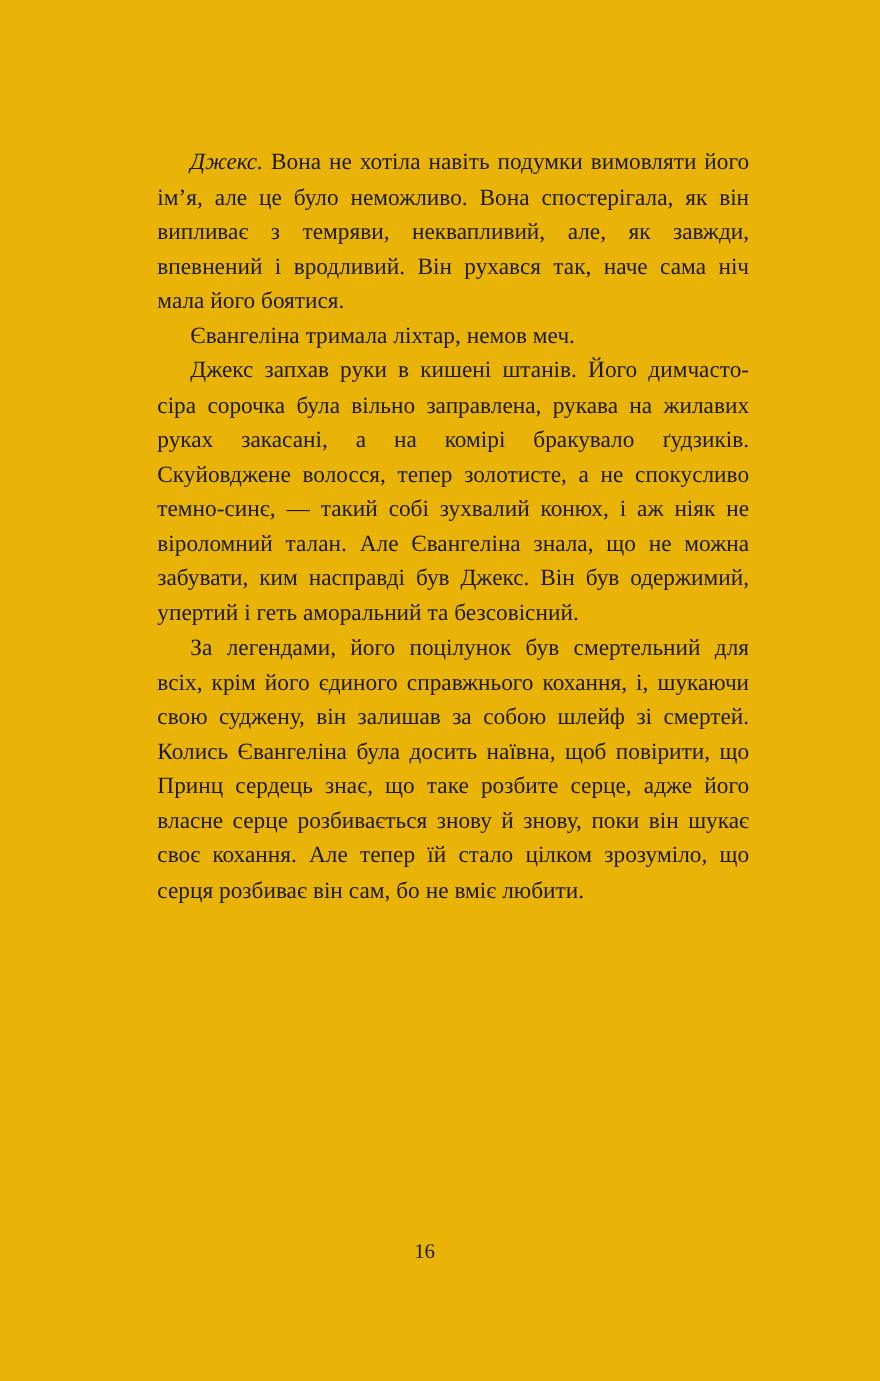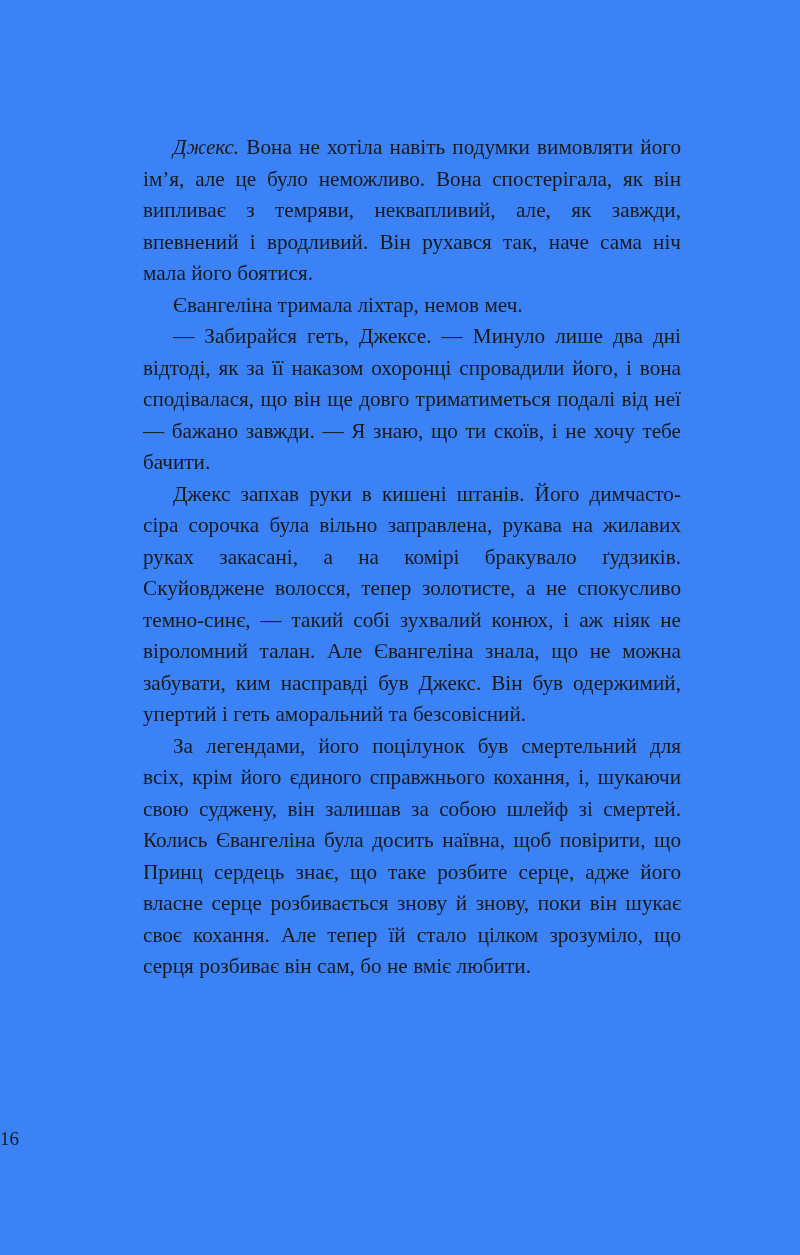--- a/index.html
+++ b/index.html
@@ -13,21 +13,21 @@
     background: #ffffff;
     font-family: "Liberation Serif", "DejaVu Serif", serif;
     color: #1a1a1a;
     overflow: hidden;
   }
 
   .page {
     position: relative;
     width: 800px;
     height: 1255px;
-    background: #3b82f6;
+    background: #eab308;
     box-sizing: border-box;
   }
 
   .text-block {
     position: absolute;
     left: 143px;
     top: 132px;
     width: 538px;
   }
 
@@ -46,35 +46,34 @@
 
   .para em {
     font-style: italic;
   }
 
   .page-number {
     position: absolute;
     left: 0;
     top: 1127px;
     width: 772px;
-    text-align: left;
+    text-align: center;
     font-size: 19px;
     line-height: 24px;
     color: #1a1a1a;
     font-family: "Liberation Serif", "DejaVu Serif", serif;
   }
 </style>
 </head>
 <body>
 
 <div class="page">
 
   <div class="text-block">
     <p class="para"><em>Джекс.</em><span> Вона не хотіла навіть подумки вимовляти його ім’я, але це було неможливо. Вона спостерігала, як він випливає з темряви, неквапливий, але, як завжди, впевнений і вродливий. Він рухався так, наче сама ніч мала його боятися.</span></p>
     <p class="para"><span>Євангеліна тримала ліхтар, немов меч.</span></p>
-    <p class="para"><span>— Забирайся геть, Джексе. — Минуло лише два дні відтоді, як за її наказом охоронці спровадили його, і вона сподівалася, що він ще довго триматиметься подалі від неї — бажано завжди. — Я знаю, що ти скоїв, і не хочу тебе бачити.</span></p>
     <p class="para"><span>Джекс запхав руки в кишені штанів. Його димчасто-сіра сорочка була вільно заправлена, рукава на жилавих руках закасані, а на комірі бракувало ґудзиків. Скуйовджене волосся, тепер золотисте, а не спокусливо темно-синє, — такий собі зухвалий конюх, і аж ніяк не віроломний талан. Але Євангеліна знала, що не можна забувати, ким насправді був Джекс. Він був одержимий, упертий і геть аморальний та безсовісний.</span></p>
     <p class="para"><span>За легендами, його поцілунок був смертельний для всіх, крім його єдиного справжнього кохання, і, шукаючи свою суджену, він залишав за собою шлейф зі смертей. Колись Євангеліна була досить наївна, щоб повірити, що Принц сердець знає, що таке розбите серце, адже його власне серце розбивається знову й знову, поки він шукає своє кохання. Але тепер їй стало цілком зрозуміло, що серця розбиває він сам, бо не вміє любити.</span></p>
   </div>
 
   <div class="page-number">16</div>
 
 </div>
 
 </body></html>

